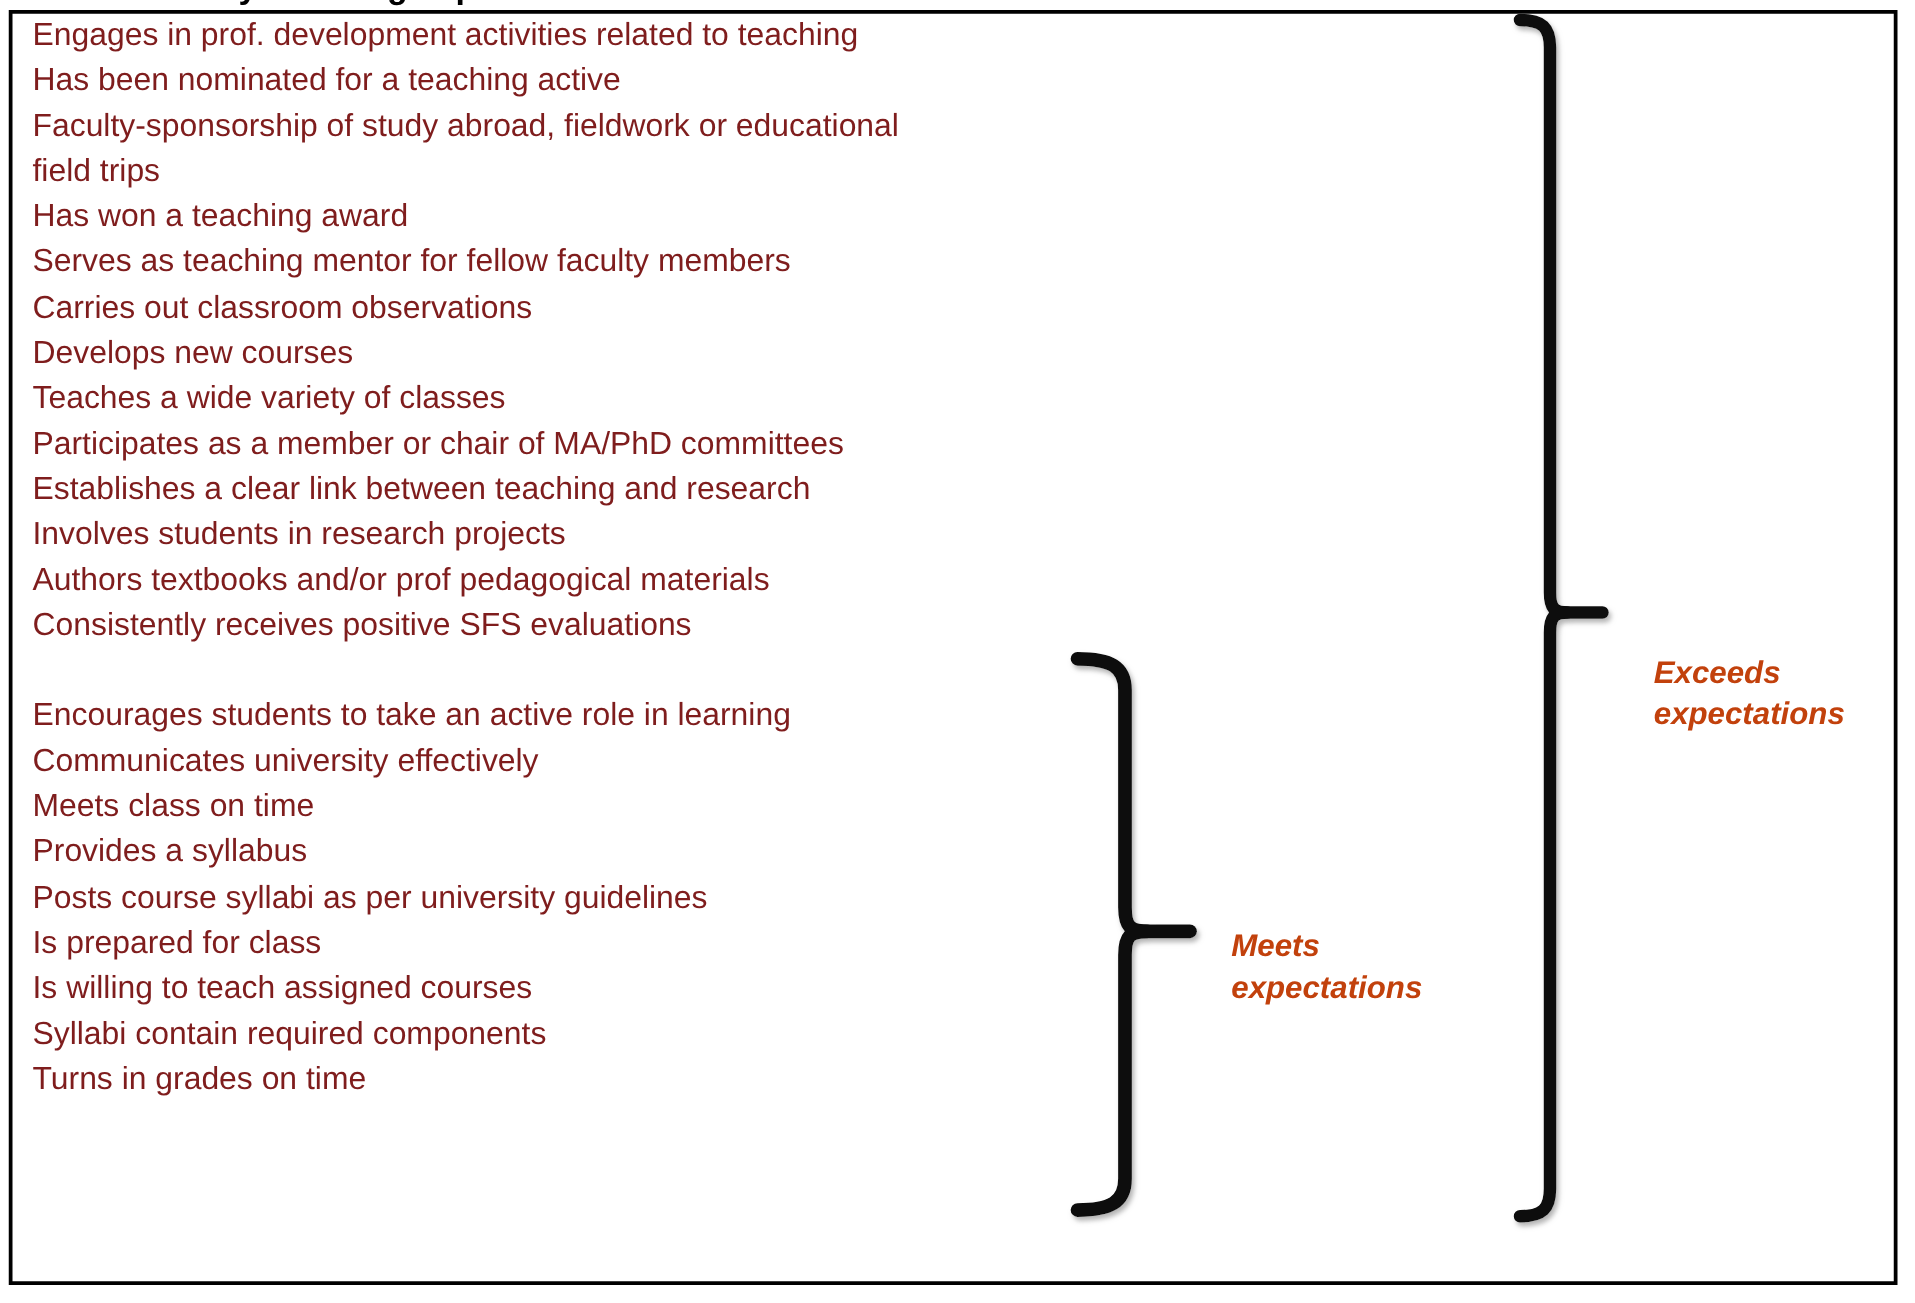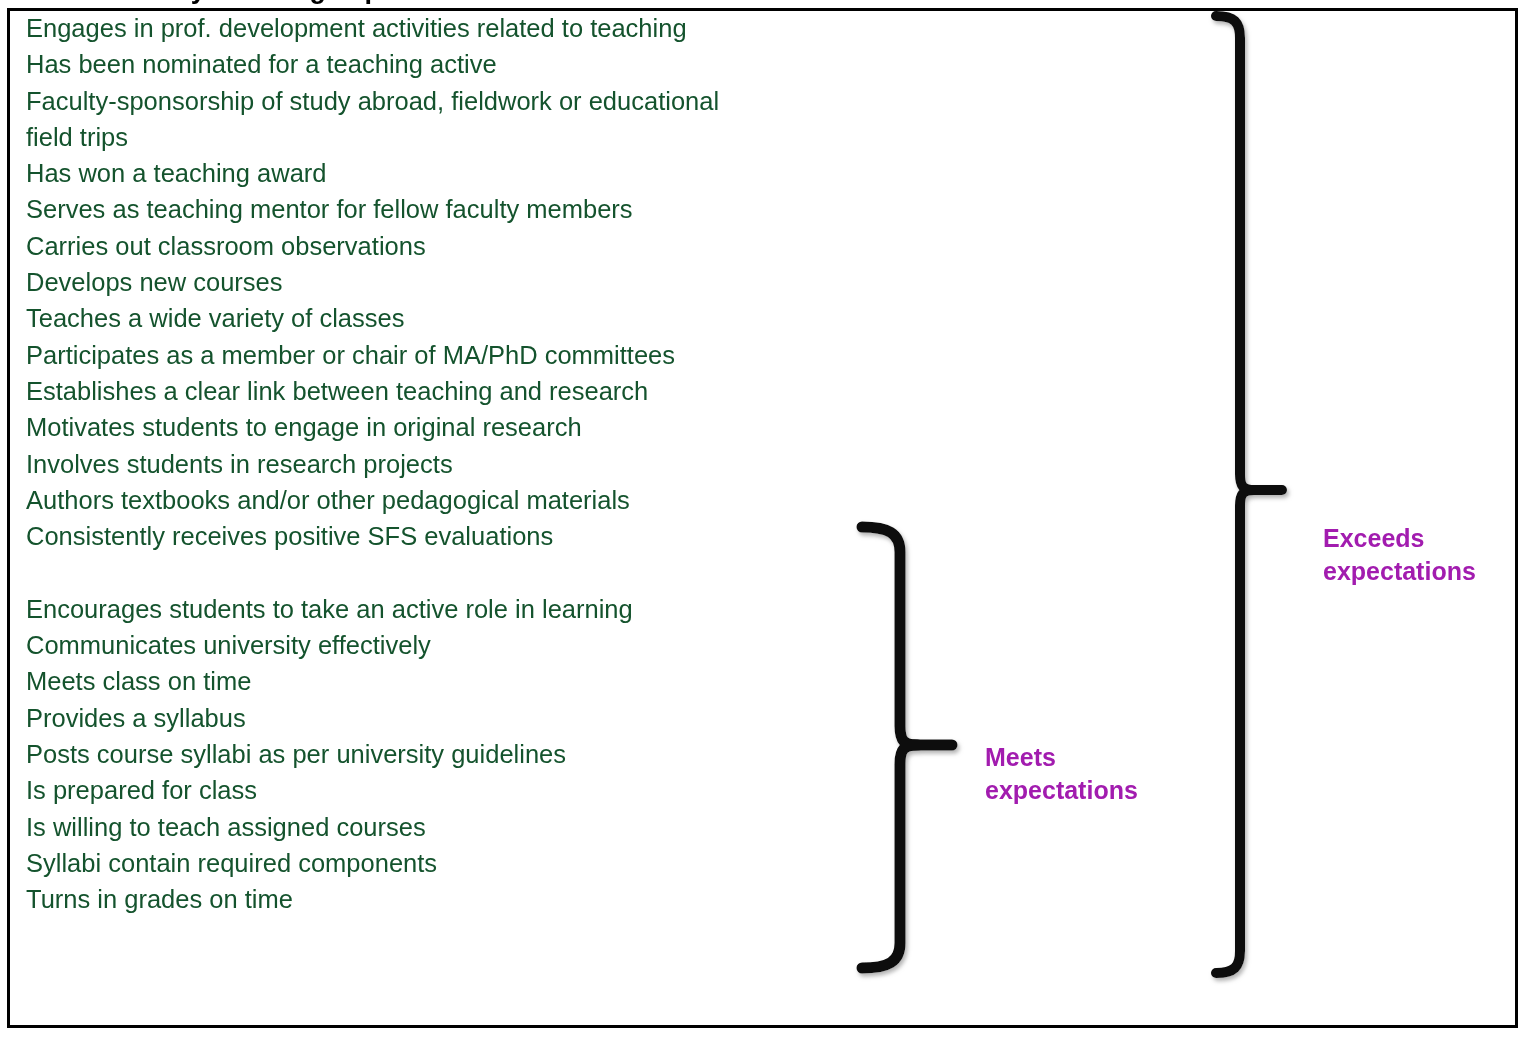--- a/index.html
+++ b/index.html
@@ -57,21 +57,21 @@
   .list {
     position: absolute;
     left: 26px;
     top: 10px;
     width: 830px;
   }
   .list-item {
     font-size: 25.5px;
     line-height: 36.3px;
     white-space: pre-wrap;
-    color: #14532d;
+    color: #7f1d1d;
   }
   .list-gap {
     height: 36.3px;
   }
 
   
   .braces {
     position: absolute;
     left: 0;
     top: 0;
@@ -80,21 +80,22 @@
     pointer-events: none;
   }
 
   
   .brace-label {
     position: absolute;
     font-size: 25px;
     font-weight: bold;
     line-height: 33px;
     white-space: pre-line;
-    color: #a21caf;
+    color: #c2410c;
+    font-style: italic;
   }
   .label-meets {
     left: 985px;
     top: 741px;
   }
   .label-exceeds {
     left: 1323px;
     top: 522px;
   }
 </style>
@@ -115,23 +116,22 @@
     <div class="list-item">Has been nominated for a teaching active</div>
     <div class="list-item">Faculty-sponsorship of study abroad, fieldwork or educational
 field trips</div>
     <div class="list-item">Has won a teaching award</div>
     <div class="list-item">Serves as teaching mentor for fellow faculty members</div>
     <div class="list-item">Carries out classroom observations</div>
     <div class="list-item">Develops new courses</div>
     <div class="list-item">Teaches a wide variety of classes</div>
     <div class="list-item">Participates as a member or chair of MA/PhD committees</div>
     <div class="list-item">Establishes a clear link between teaching and research</div>
-    <div class="list-item">Motivates students to engage in original research</div>
     <div class="list-item">Involves students in research projects</div>
-    <div class="list-item">Authors textbooks and/or other pedagogical materials</div>
+    <div class="list-item">Authors textbooks and/or prof pedagogical materials</div>
     <div class="list-item">Consistently receives positive SFS evaluations</div>
 
     <div class="list-gap"></div>
 
     <div class="list-item">Encourages students to take an active role in learning</div>
     <div class="list-item">Communicates university effectively</div>
     <div class="list-item">Meets class on time</div>
     <div class="list-item">Provides a syllabus</div>
     <div class="list-item">Posts course syllabi as per university guidelines</div>
     <div class="list-item">Is prepared for class</div>

